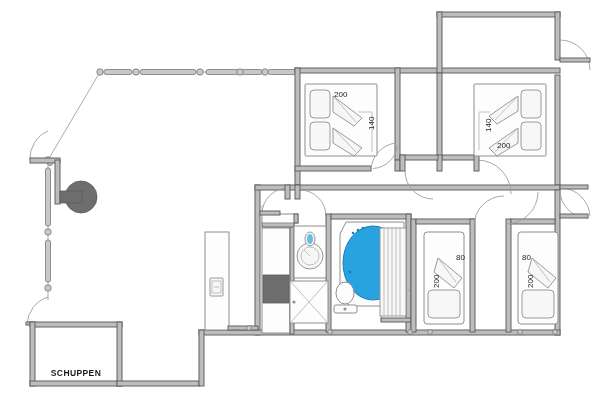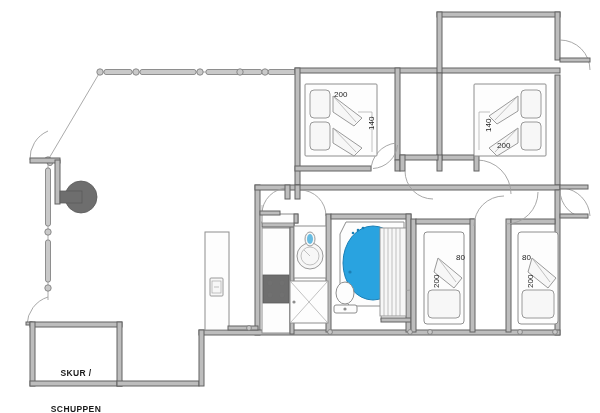--- a/index.html
+++ b/index.html
@@ -290,21 +290,20 @@
       <circle class="win" cx="430" cy="332" r="2.4"></circle>
       <circle class="win" cx="520" cy="332" r="2.4"></circle>
       <circle class="win" cx="555" cy="332" r="2.4"></circle>
       <circle class="win" cx="330" cy="332" r="2.4"></circle>
       <circle class="win" cx="410" cy="332" r="2.4"></circle>
     </g>
 
   </svg>
 
   <div class="lbl shed-label" style="left:32px; top:343px; width:88px;">
-    <div>SKUR /</div>
     <div>SCHUPPEN</div>
   </div>
 
   <div class="lbl dim" style="left:334px; top:90px;">200</div>
   <div class="lbl dim rot90" style="left:367px; top:130px;">140</div>
 
   <div class="lbl dim rot90" style="left:484px; top:132px;">140</div>
   <div class="lbl dim" style="left:497px; top:141px;">200</div>
 
   <div class="lbl dim" style="left:456px; top:253px;">80</div>

